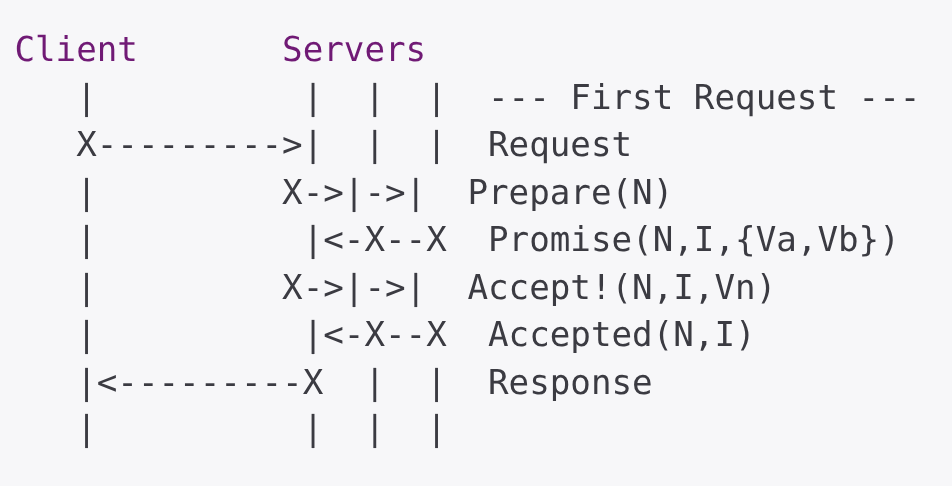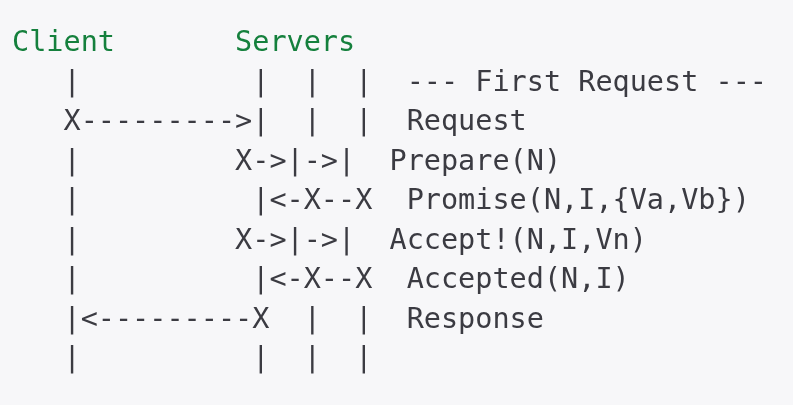--- a/index.html
+++ b/index.html
@@ -32,21 +32,21 @@
     white-space: pre;
     font-weight: 400;
     -webkit-font-smoothing: antialiased;
   }
   .ascii-art .row {
     display: block;
     height: 39.5px;
     white-space: pre;
   }
   .header-row {
-    color: #15803d;
+    color: #701a75;
   }
 </style>
 </head>
 <body>
 
 <div id="diagram">
   <pre class="ascii-art"><span class="row header-row">Client       Servers</span><span class="row">   |          |  |  |  --- First Request ---</span><span class="row">   X---------&gt;|  |  |  Request</span><span class="row">   |         X-&gt;|-&gt;|  Prepare(N)</span><span class="row">   |          |&lt;-X--X  Promise(N,I,{Va,Vb})</span><span class="row">   |         X-&gt;|-&gt;|  Accept!(N,I,Vn)</span><span class="row">   |          |&lt;-X--X  Accepted(N,I)</span><span class="row">   |&lt;---------X  |  |  Response</span><span class="row">   |          |  |  |</span></pre>
 </div>
 
 </body></html>

